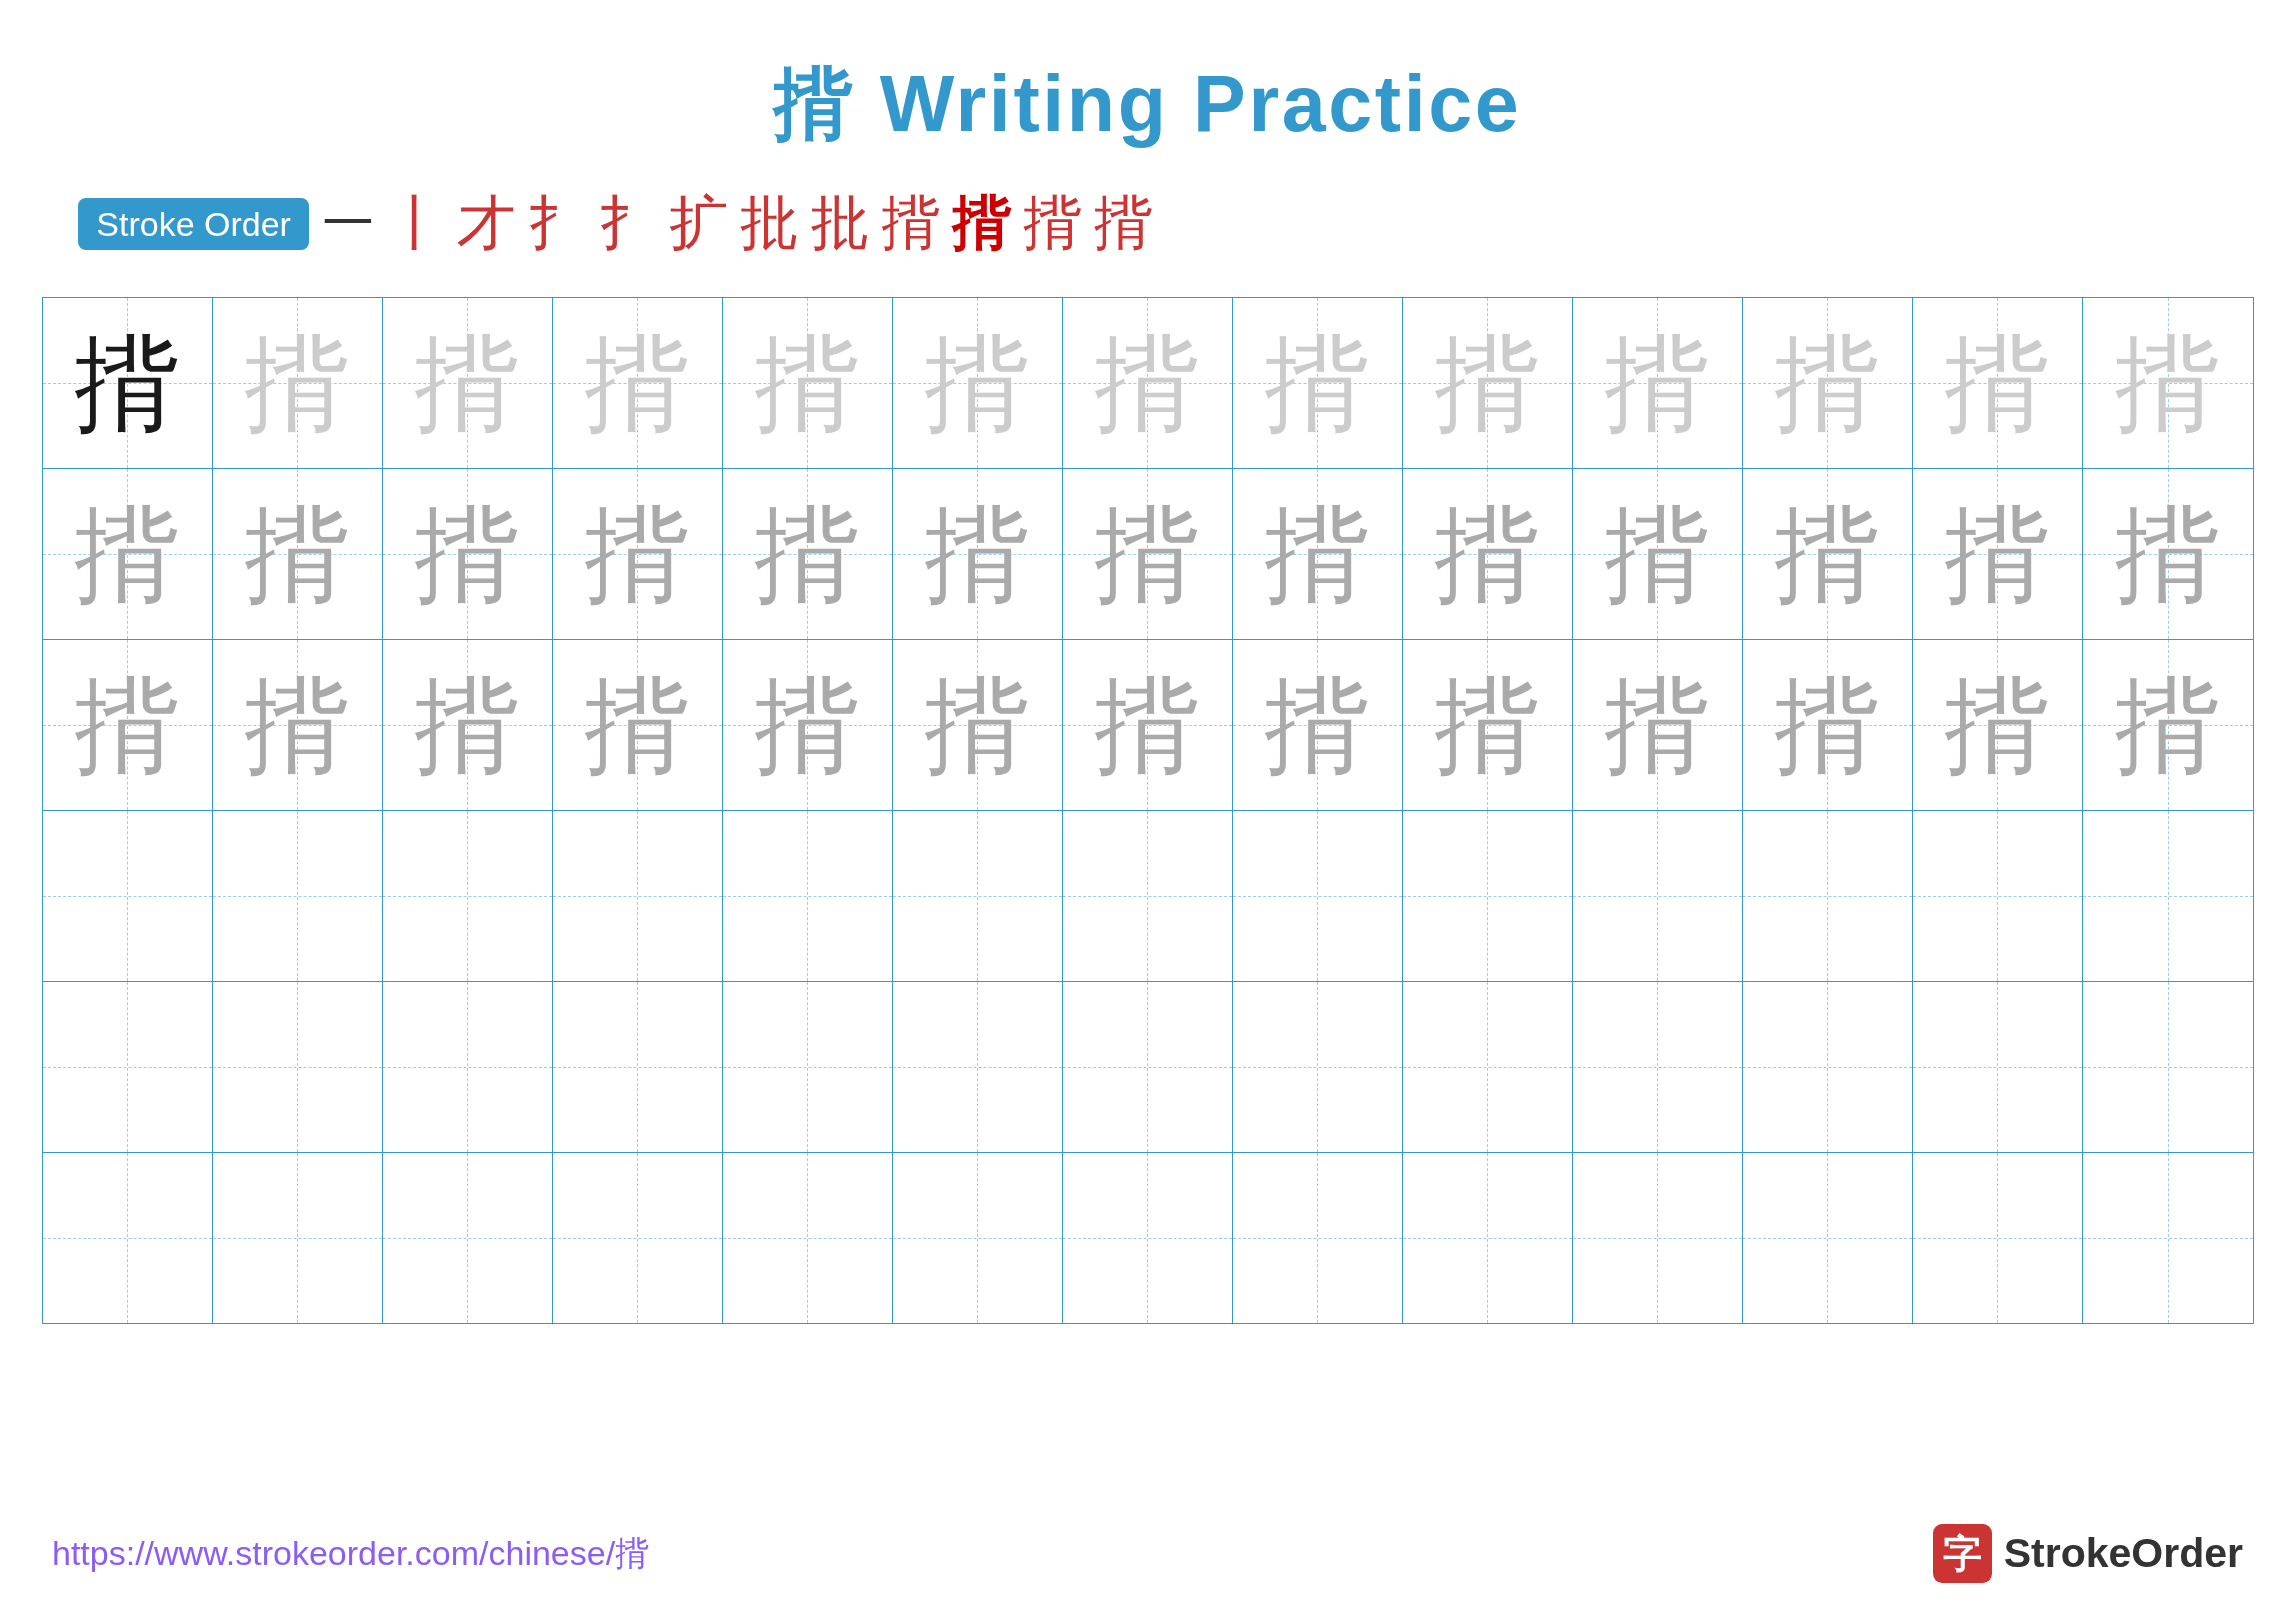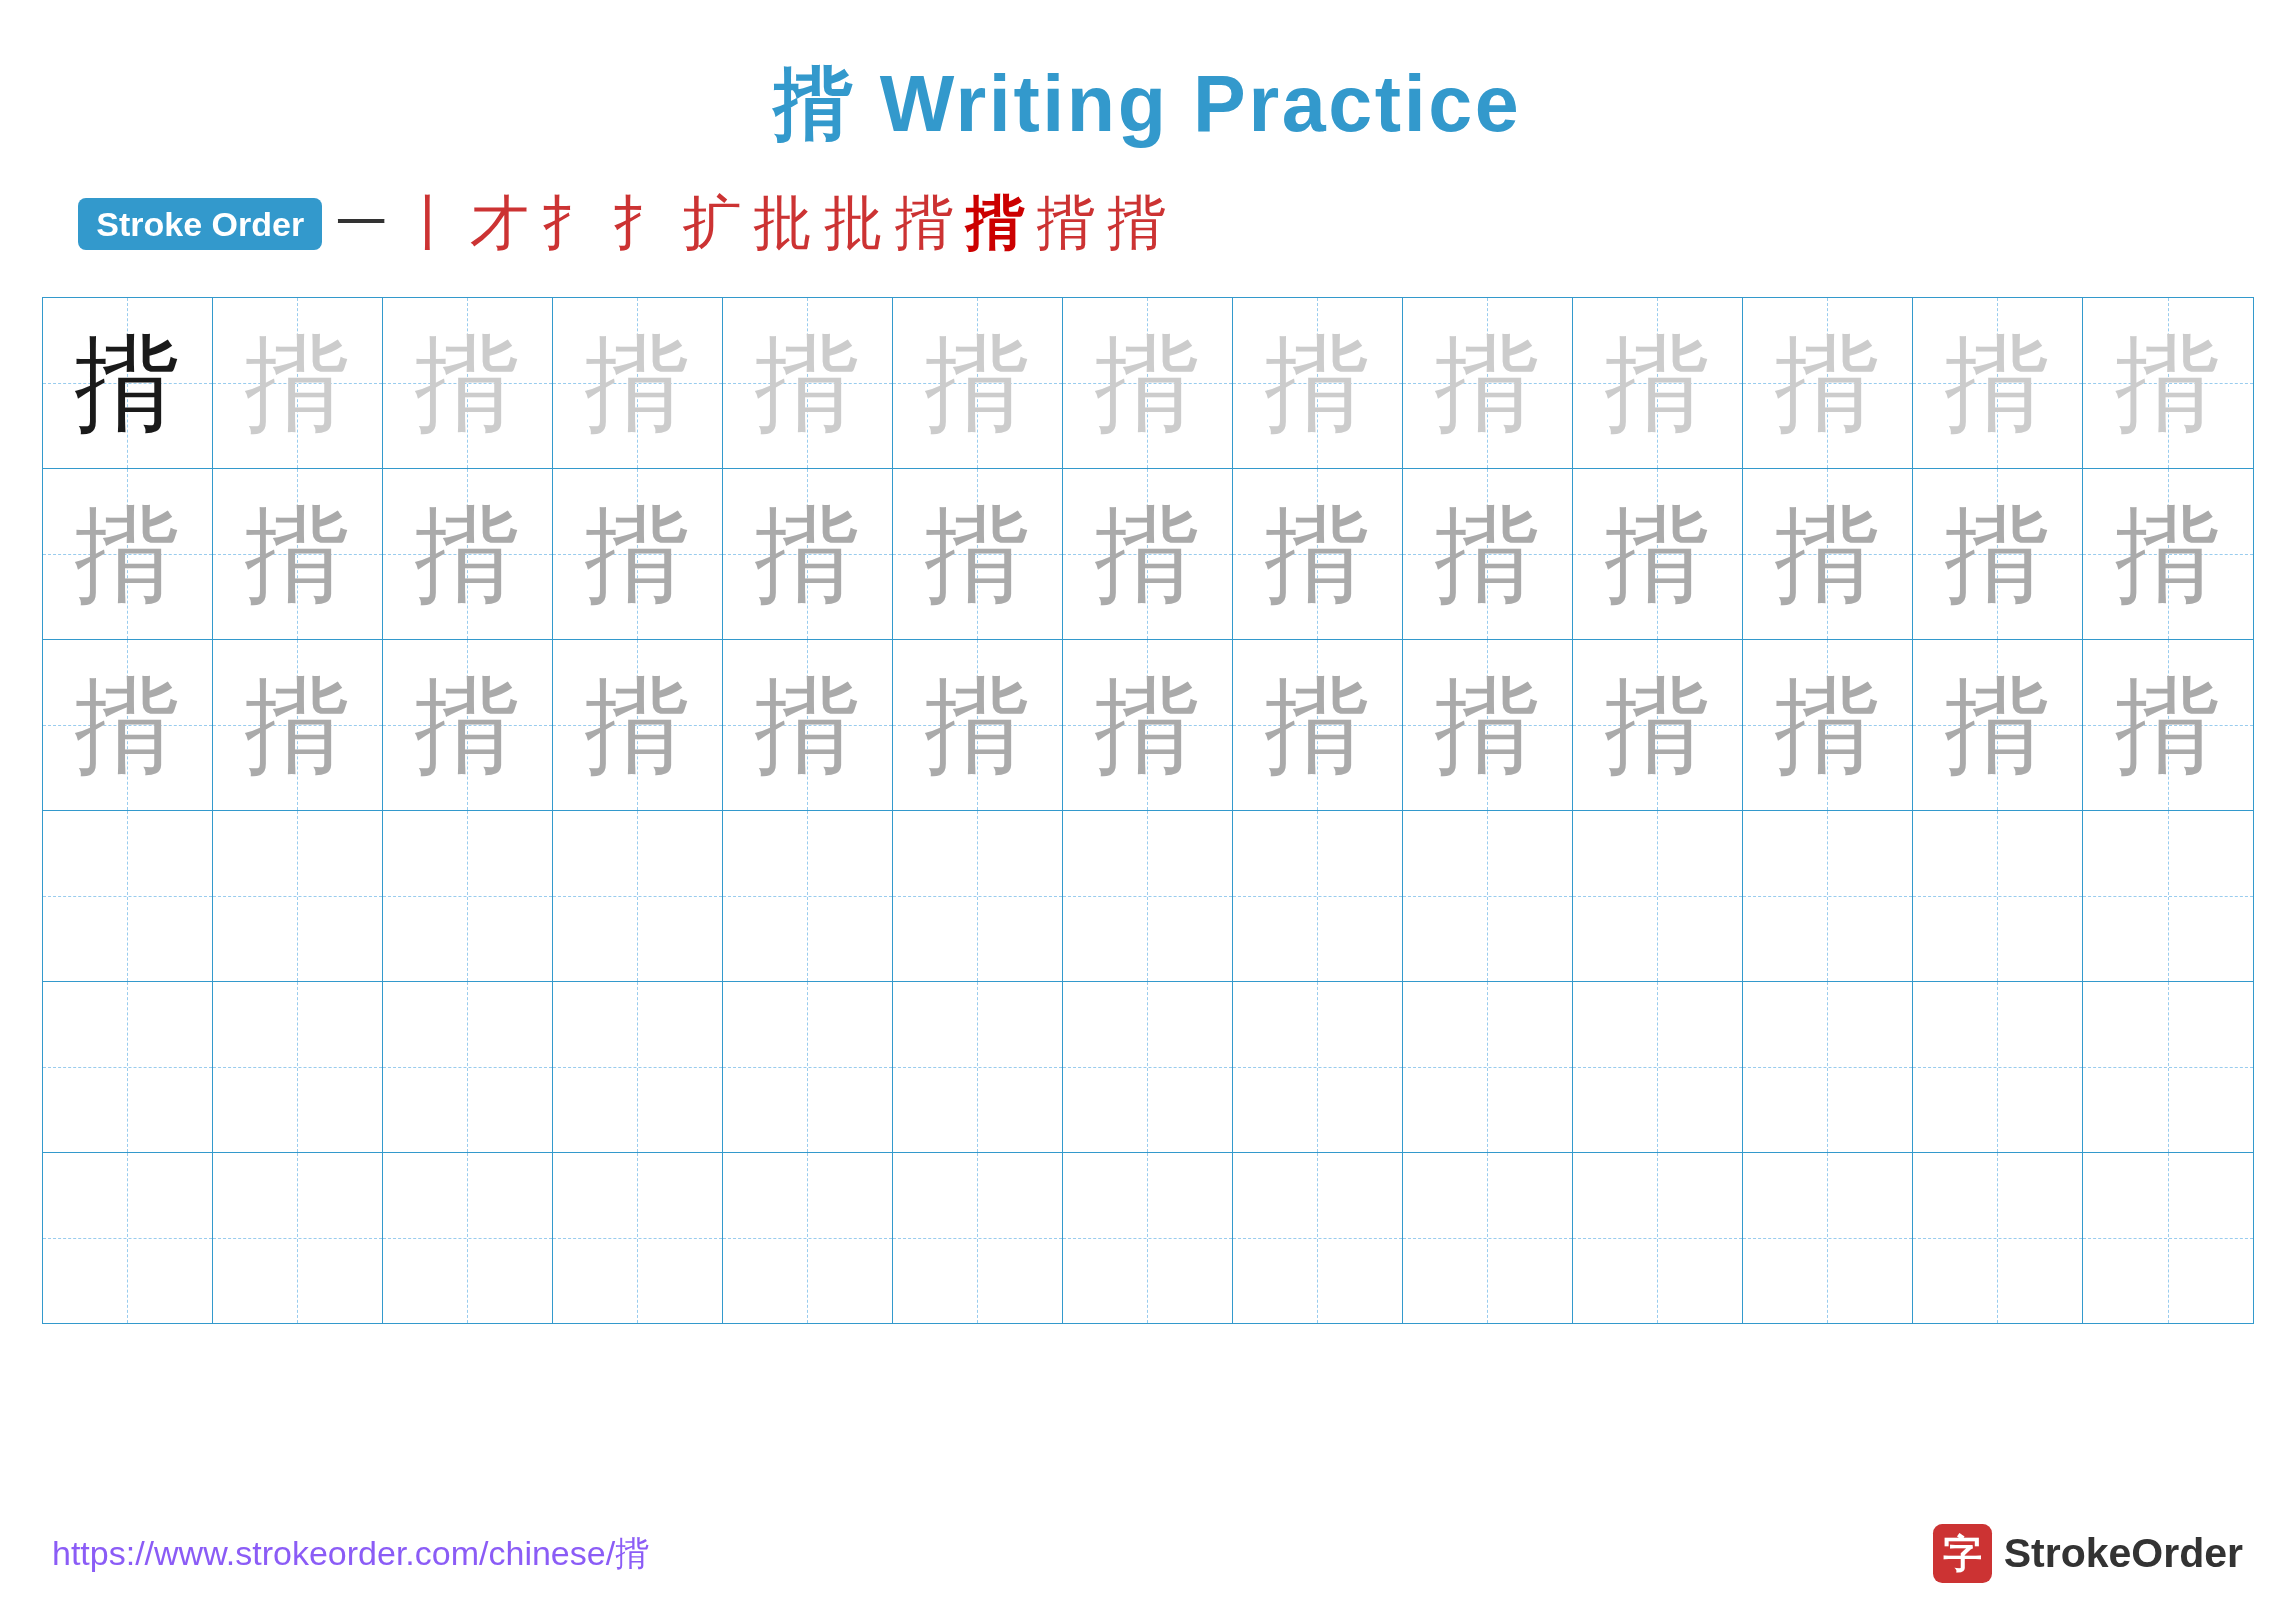--- a/index.html
+++ b/index.html
@@ -37,21 +37,21 @@
       gap: 13px;
       margin-bottom: 33px;
       width: 100%;
       padding-left: 26px;
     }
 
     .stroke-order-badge {
       background: #3399cc;
       color: white;
       font-size: 34px;
-      font-weight: bold;
+      font-weight: normal;
       padding: 6.5px 18.3px;
       border-radius: 7.9px;
       white-space: nowrap;
     }
 
     .stroke-order-chars {
       display: flex;
       align-items: center;
       gap: 11.8px;
       font-size: 59px;

